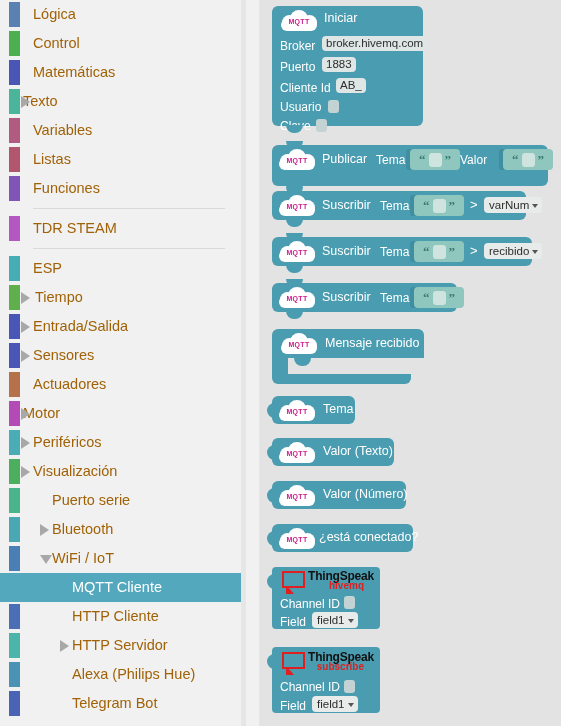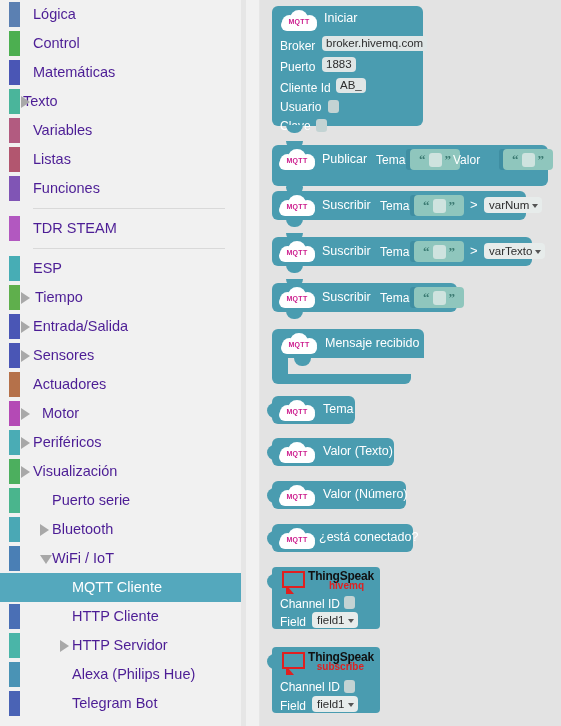--- a/index.html
+++ b/index.html
@@ -26,21 +26,21 @@
     align-items: center;
     box-sizing: border-box;
   }
   .chip {
     position: absolute;
     left: 9px; top: 2px;
     width: 11px; height: 25px;
   }
   .tree-label {
     font-size: 14.5px;
-    color: #4c1d95;
+    color: #a16207;
     white-space: nowrap;
     line-height: 1;
   }
   .arrow {
     position: absolute;
     width: 0; height: 0;
     border-top: 6px solid transparent;
     border-bottom: 6px solid transparent;
     border-left: 9px solid #a8a8a8;
   }
@@ -367,21 +367,21 @@
           <div class="arrow" style="left: 21px; top: 9px;"></div>
           <span class="tree-label" style="margin-left: 33px;">Sensores</span>
         </div>
         <div class="tree-row">
           <div class="chip" style="background: rgb(181, 113, 74);"></div>
           <span class="tree-label" style="margin-left: 33px;">Actuadores</span>
         </div>
         <div class="tree-row">
           <div class="chip" style="background: rgb(180, 74, 181);"></div>
           <div class="arrow" style="left: 21px; top: 9px;"></div>
-          <span class="tree-label" style="margin-left: 42px;">Motor</span>
+          <span class="tree-label" style="margin-left: 23px;">Motor</span>
         </div>
         <div class="tree-row">
           <div class="chip" style="background: rgb(74, 172, 181);"></div>
           <div class="arrow" style="left: 21px; top: 9px;"></div>
           <span class="tree-label" style="margin-left: 33px;">Periféricos</span>
         </div>
         <div class="tree-row">
           <div class="chip" style="background: rgb(76, 175, 94);"></div>
           <div class="arrow" style="left: 21px; top: 9px;"></div>
           <span class="tree-label" style="margin-left: 33px;">Visualización</span>
@@ -465,21 +465,21 @@
         <div class="mqtt-txt">MQTT</div>
       </div>
       <div class="blk-title" style="left:50px; top:7px;">Publicar</div>
       <div class="fld-label" style="left:104px; top:8px;">Tema</div>
       <div class="strblk-socket" style="left:134px; top:4px; width:8px; height:21px;"></div>
       <div class="strblk" style="left:138px; top:4px; width:50px;">
         <span class="q">“</span>
         <span class="slot"></span>
         <span class="q">”</span>
       </div>
-      <div class="fld-label" style="left:181px; top:8px;text-align:right;">Valor</div>
+      <div class="fld-label" style="left:188px; top:8px;text-align:right;">Valor</div>
       <div class="strblk-socket" style="left:227px; top:4px; width:8px; height:21px;"></div>
       <div class="strblk" style="left:231px; top:4px; width:50px;">
         <span class="q">“</span>
         <span class="slot"></span>
         <span class="q">”</span>
       </div>
     </div>
 
     <div class="blk notch-top notch-bot" style="left:12px; top:191px; width:254px; height:29px; border-radius:6px;">
       <div class="mqtt-logo" style="left:6px; top:4px;">
@@ -515,21 +515,21 @@
       <div class="blk-title" style="left:50px; top:7px;">Suscribir</div>
       <div class="fld-label" style="left:108px; top:8px;">Tema</div>
       <div class="strblk-socket" style="left:138px; top:4px; width:8px; height:21px;"></div>
       <div class="strblk" style="left:142px; top:4px; width:50px;">
         <span class="q">“</span>
         <span class="slot"></span>
         <span class="q">”</span>
       </div>
       <div class="gt" style="left:198px; top:6px;">&gt;</div>
       <div class="dropdown" style="left:212px; top:6px;">
-        <span>varTexto</span>
+        <span>recibido</span>
         <span class="caret"></span>
       </div>
     </div>
 
     <div class="blk notch-top notch-bot" style="left:12px; top:283px; width:185px; height:29px; border-radius:6px;">
       <div class="mqtt-logo" style="left:6px; top:4px;">
         <div class="cloud-a"></div>
           <div class="cloud-b"></div>
           <div class="cloud-c"></div>
         <div class="cloud-base"></div>

